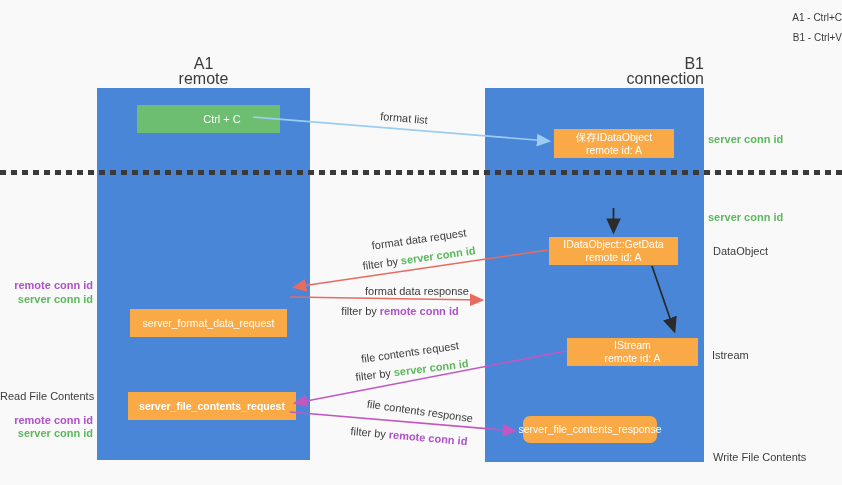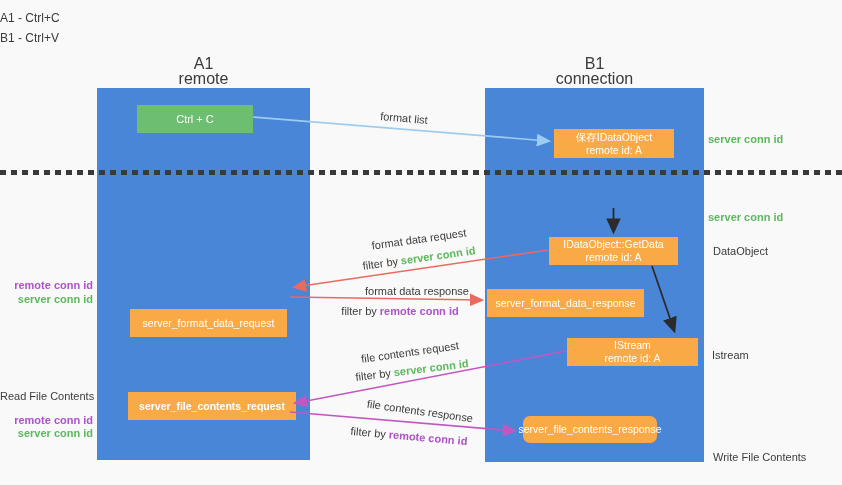--- a/index.html
+++ b/index.html
@@ -14,29 +14,29 @@
     --arrow-magenta:#c257c2;
     --arrow-blue:#9ccdf0;
     --arrow-black:#2b2b2b;
   }
   html,body{margin:0;padding:0;}
   .canvas{
     position:relative;width:842px;height:485px;background:var(--bg);
     font-family:"Liberation Sans",sans-serif;overflow:hidden;color:var(--dark);
   }
   .abs{position:absolute;}
-  .title{left:0;top:8px;width:842px;text-align:left;font-size:12px;line-height:20px;color:#3a3a3a;}
+  .title{left:0;top:8px;width:842px;text-align:right;font-size:10px;line-height:20px;color:#3a3a3a;}
   .col-header{text-align:center;font-size:16px;line-height:15px;color:#3a3a3a;}
   .lane{background:var(--blue);}
   .dotted{background:repeating-linear-gradient(90deg,#3a3a3a 0 6px,transparent 6px 11px);}
   .node{
     display:flex;flex-direction:column;align-items:center;justify-content:center;
     color:#fff;text-align:center;font-size:10.5px;line-height:13px;white-space:nowrap;
   }
-  .node.green{background:var(--green-box);font-size:11px;}
+  .node.green{background:var(--green-box);font-size:11px;padding-left:27px;}
   .node.orange{background:var(--orange-box);}
   .flow-label{
     font-size:11px;color:var(--dark);white-space:nowrap;
   }
   .key-green{color:var(--key-green);font-weight:bold;margin-left:3px;}
   .key-purple{color:var(--key-purple);font-weight:bold;margin-left:3px;}
   .side-label{font-size:11px;white-space:nowrap;line-height:13px;}
   .side-label.green{color:var(--key-green);font-weight:bold;}
   .side-label.purple{color:var(--key-purple);font-weight:bold;}
   .left-col{left:0;width:93px;text-align:right;}
@@ -49,21 +49,21 @@
 
   <div class="abs title">
     <div>A1 - Ctrl+C</div>
     <div>B1 - Ctrl+V</div>
   </div>
 
   <div class="abs col-header" style="left:97px;top:56px;width:213px;">
     <div>A1</div>
     <div>remote</div>
   </div>
-  <div class="abs col-header" style="left:485px;top:56px;width:219px;">
+  <div class="abs col-header" style="left:485px;top:56px;width:219px;text-align:right;">
     <div>B1</div>
     <div>connection</div>
   </div>
 
   <div class="abs lane" style="left:97px;top:88px;width:213px;height:372px;"></div>
   <div class="abs lane" style="left:485px;top:88px;width:219px;height:374px;"></div>
 
   <div class="abs dotted" style="left:0;top:170px;width:842px;height:5px;"></div>
 
   <div class="abs node green" style="left:137px;top:105px;width:116px;height:28px;">
@@ -76,23 +76,20 @@
     <span>server_file_contents_request</span>
   </div>
 
   <div class="abs node orange" style="left:554px;top:129px;width:120px;height:29px;">
     <span>保存IDataObject</span>
     <span>remote id: A</span>
   </div>
   <div class="abs node orange" style="left:549px;top:237px;width:129px;height:28px;">
     <span>IDataObject::GetData</span>
     <span>remote id: A</span>
-  </div>
-  <div class="abs node orange" style="left:487px;top:289px;width:157px;height:28px;">
-    <span>server_format_data_response</span>
   </div>
   <div class="abs node orange" style="left:567px;top:338px;width:131px;height:28px;">
     <span>IStream</span>
     <span>remote id: A</span>
   </div>
   <div class="abs node orange" style="left:523px;top:416px;width:134px;height:27px;border-radius:7px;">
     <span>server_file_contents_response</span>
   </div>
 
   <svg class="overlay" width="842" height="485">

